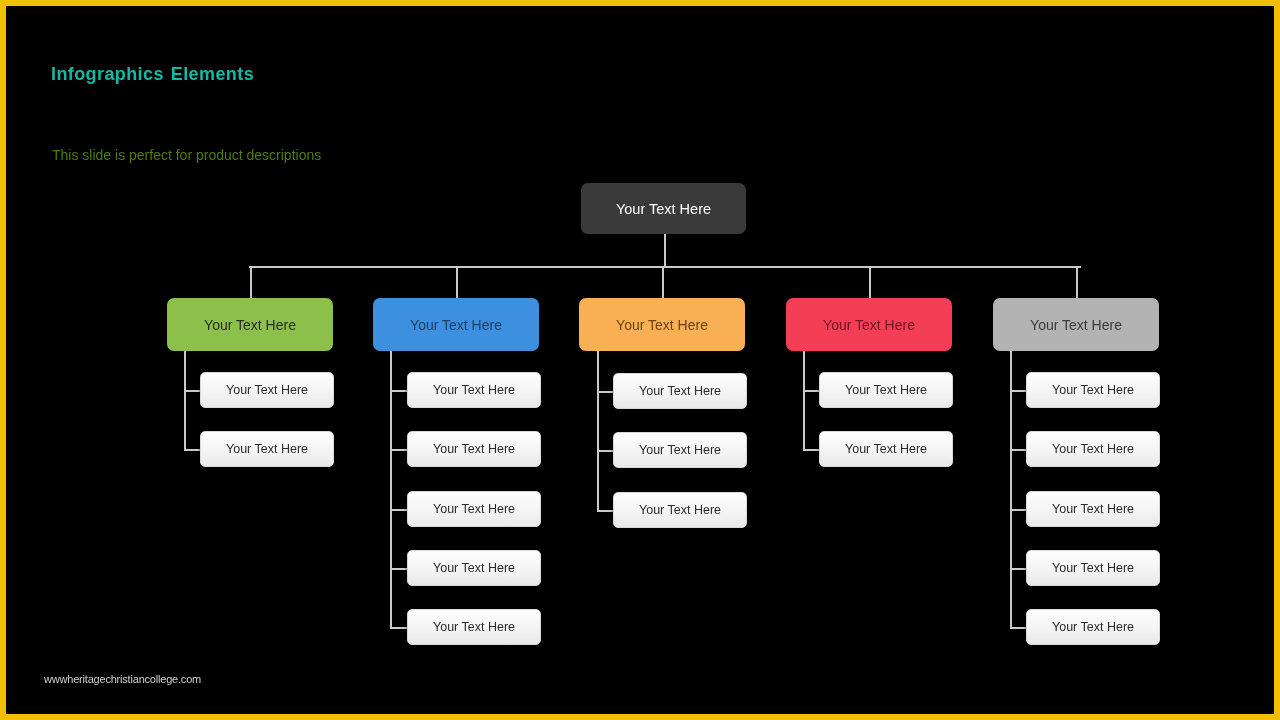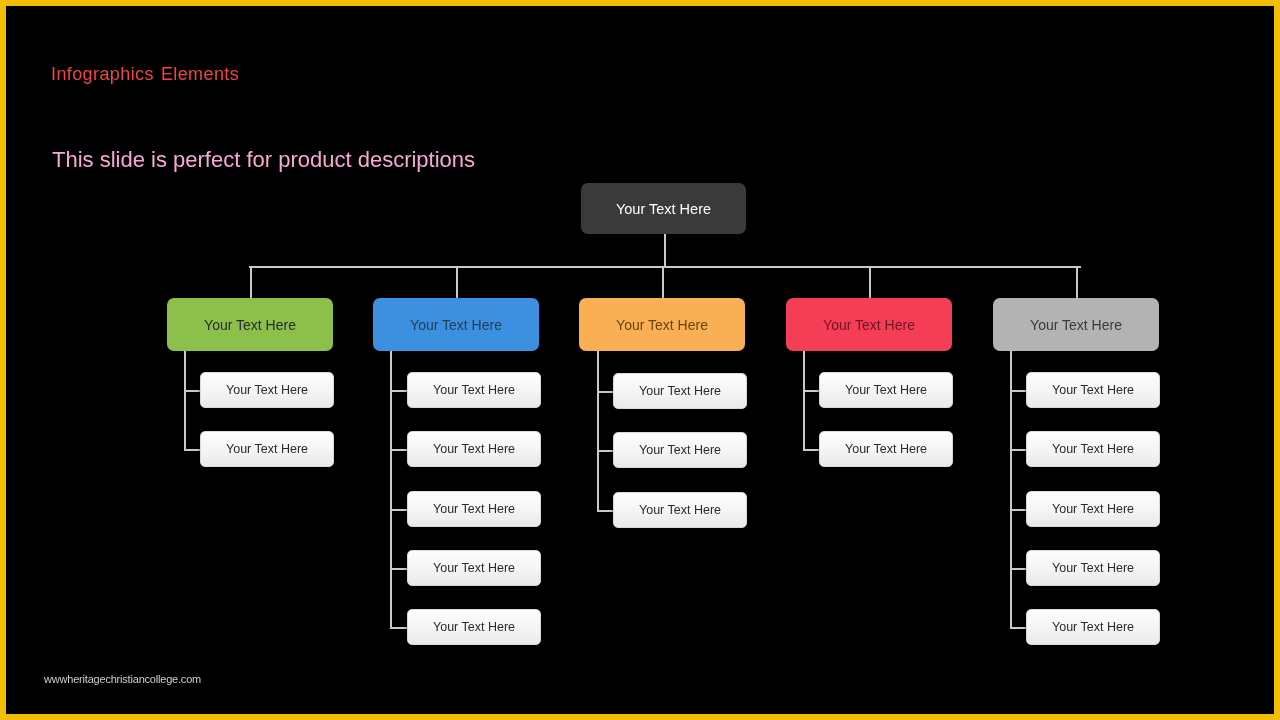--- a/index.html
+++ b/index.html
@@ -34,40 +34,41 @@
     overflow: hidden;
   }
 
   
   .eyebrow {
     position: absolute;
     left: 45px;
     top: 58px;
     font-size: 18px;
     letter-spacing: 0.4px;
-    color: #ef4444;
-    white-space: nowrap;
+    color: #14b8a6;
+    white-space: nowrap;
+    font-weight: bold;
   }
   .eyebrow .w2 { margin-left: 7px; }
   .title {
     position: absolute;
     left: 44px;
     top: 86px;
     font-size: 45px;
     font-weight: bold;
     letter-spacing: 0.2px;
     color: #ffffff;
     white-space: nowrap;
   }
   .subtitle {
     position: absolute;
     left: 46px;
     top: 141px;
-    font-size: 22px;
-    color: #f9a8d4;
+    font-size: 14px;
+    color: #4d7c0f;
     white-space: nowrap;
   }
   .footer-url {
     position: absolute;
     left: 38px;
     top: 667px;
     font-size: 11px;
     color: #cfcfcf;
     letter-spacing: -0.2px;
     white-space: nowrap;

